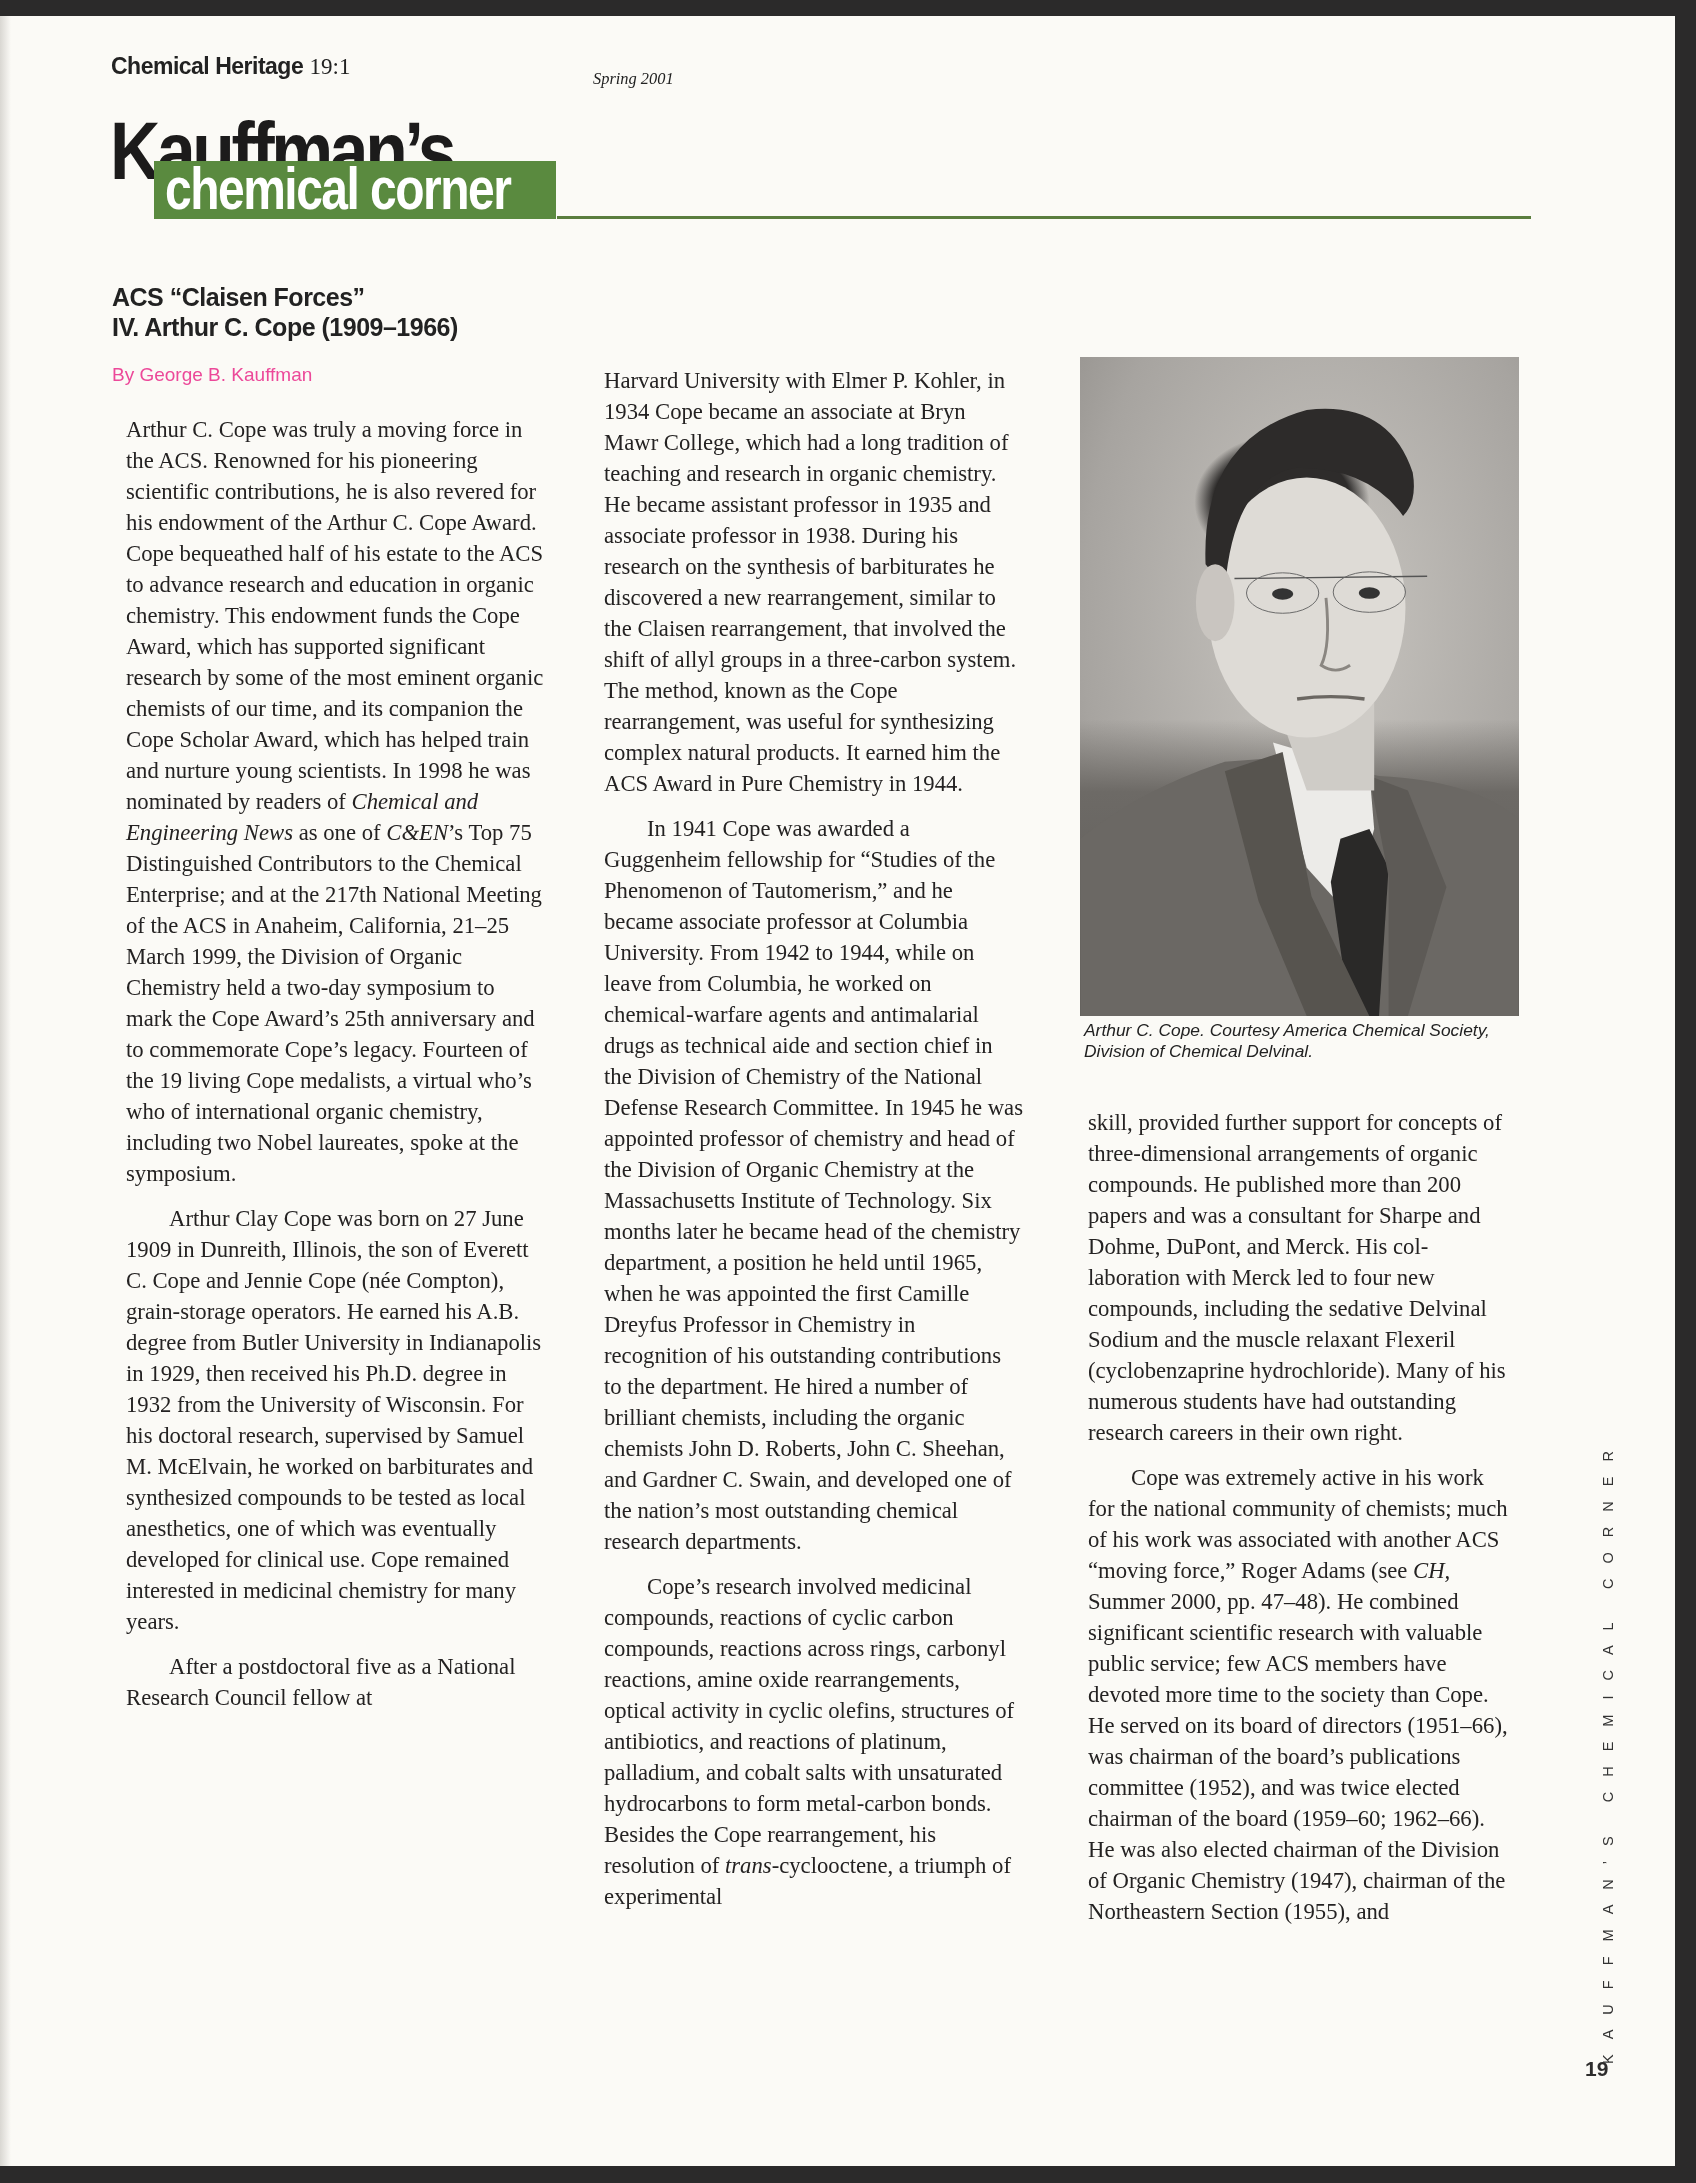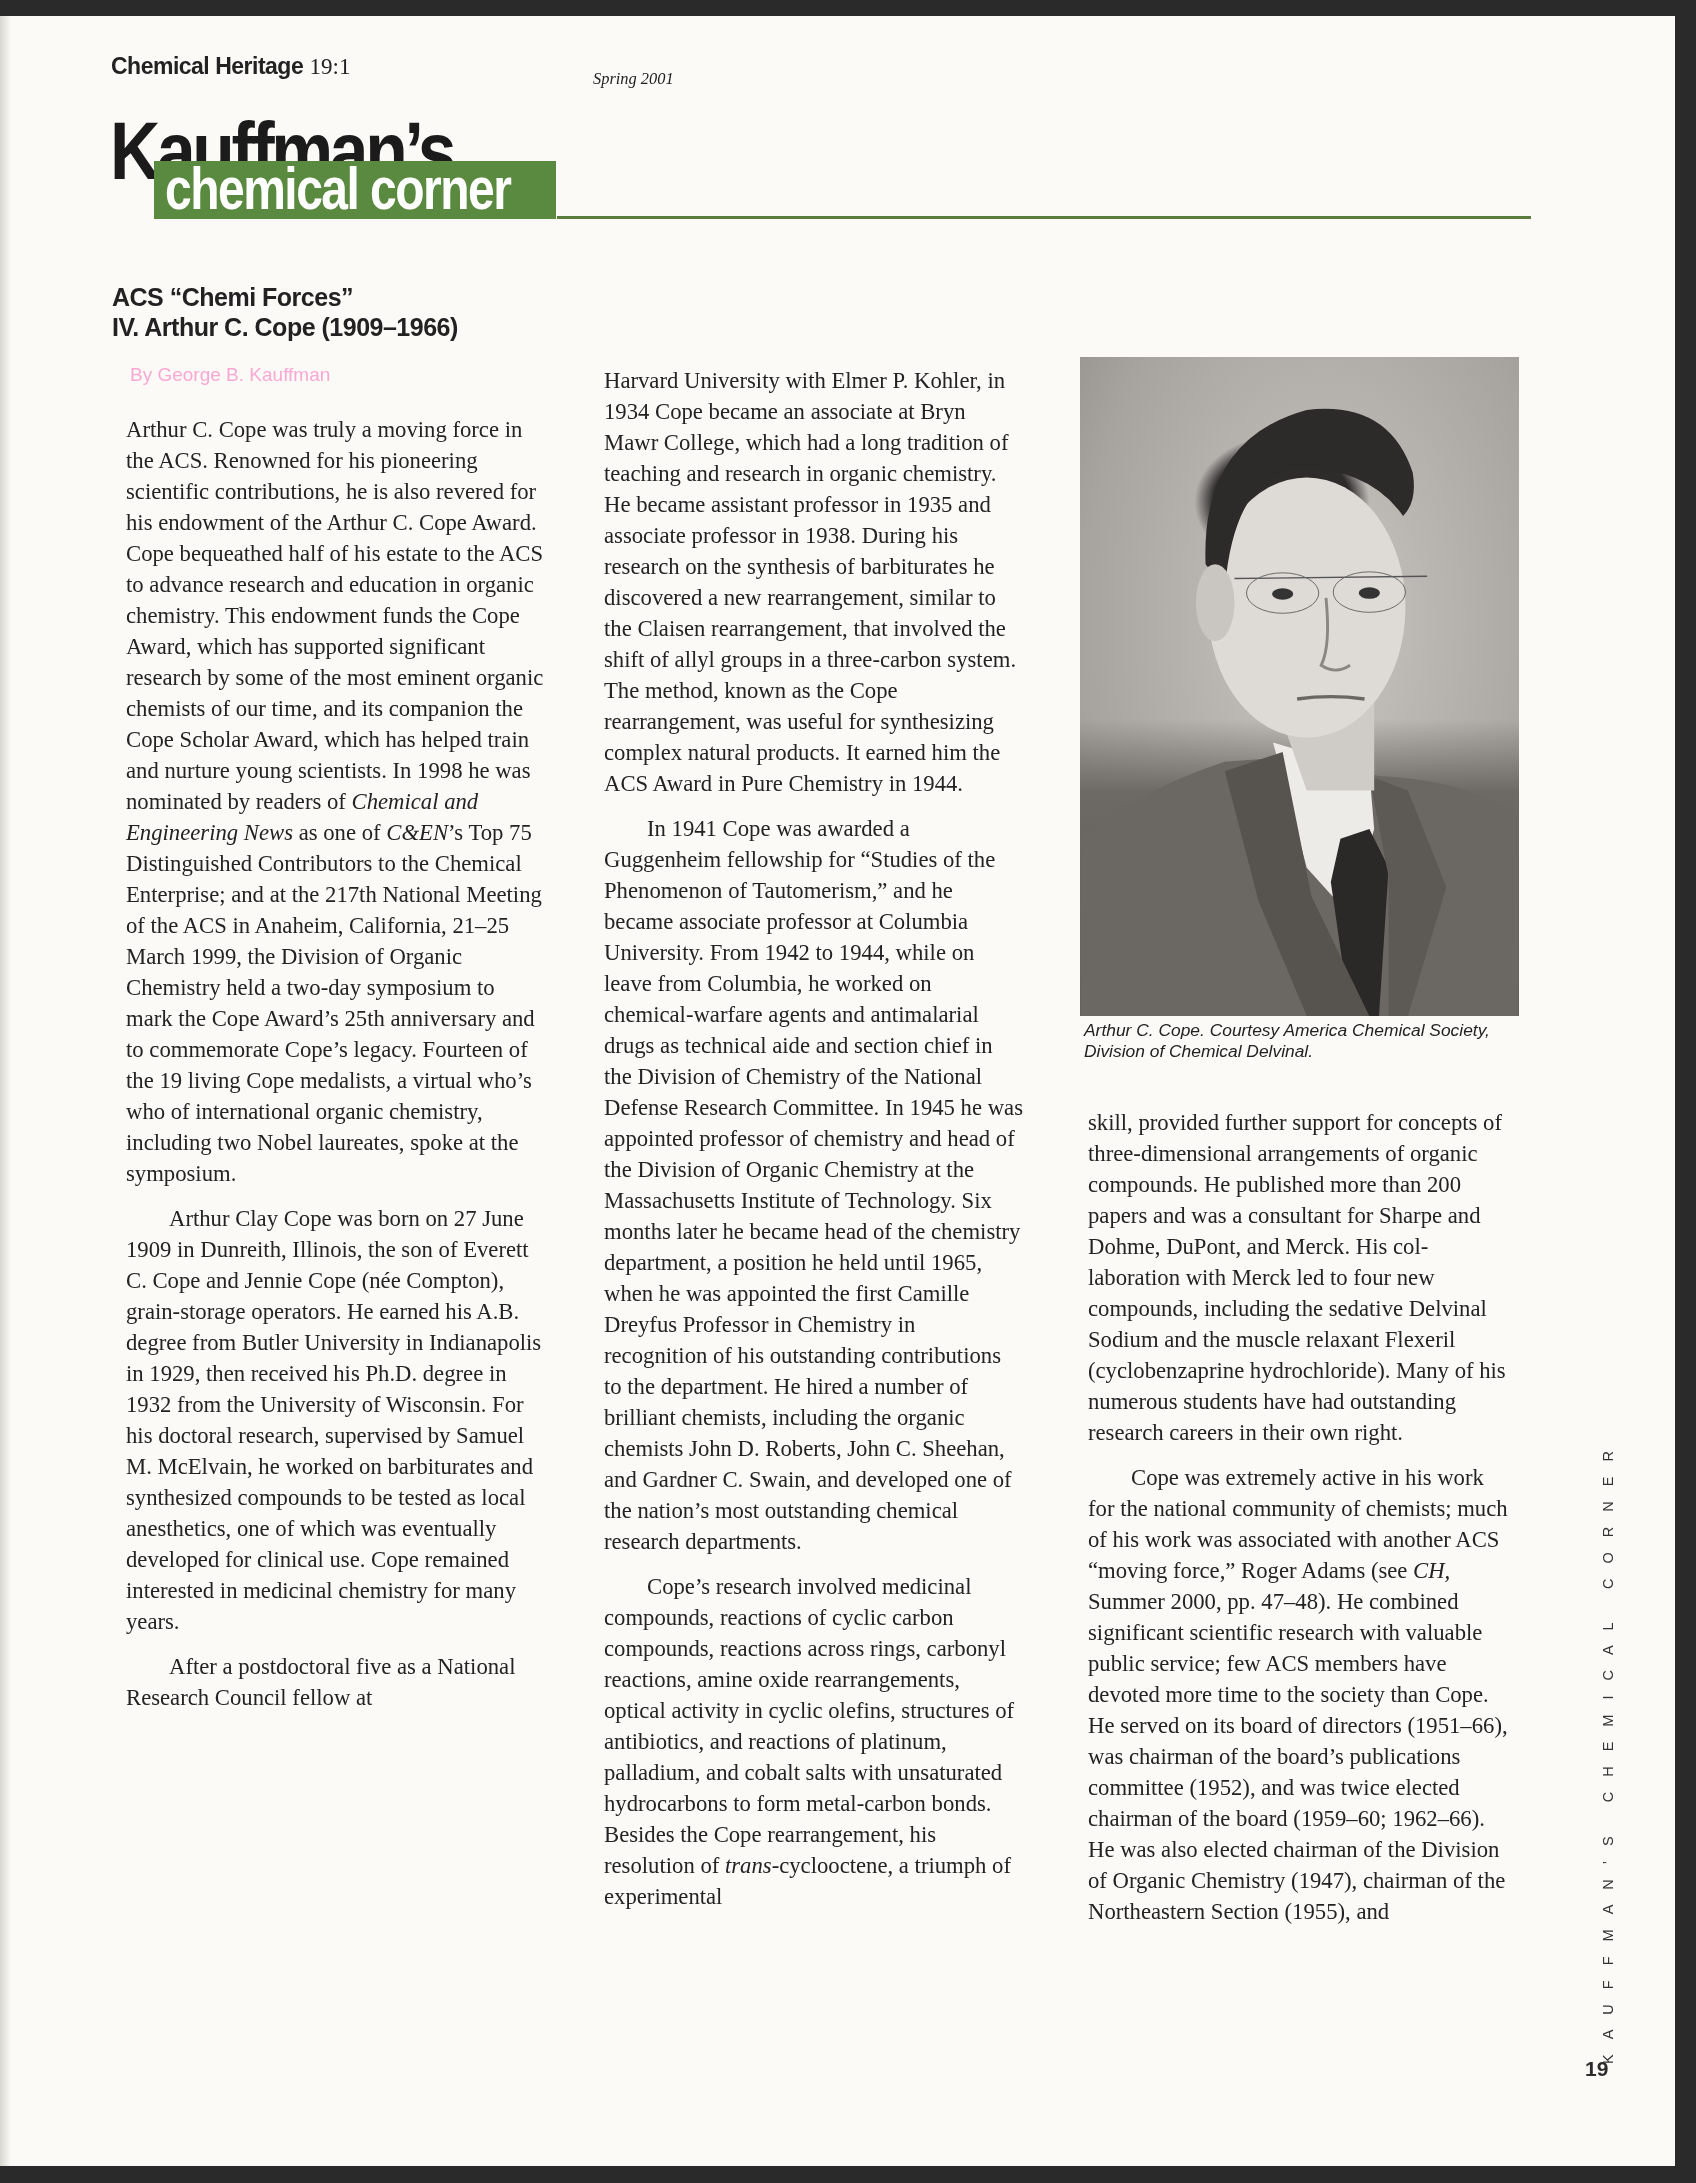--- a/index.html
+++ b/index.html
@@ -56,21 +56,21 @@
   }
   .article-head {
     position: absolute; left: 112px; top: 282px; width: 434px;
     font-family: "Liberation Sans", sans-serif; font-weight: bold;
     font-size: 25px; line-height: 30px; color: #222;
     letter-spacing: -0.5px;
   }
   .byline {
     position: absolute; left: 112px; top: 364px;
     font-family: "Liberation Sans", sans-serif;
-    font-size: 19px; color: #f9a8d4; margin-left: 18px;
+    font-size: 19px; color: #ec4899;
   }
   .col {
     position: absolute; width: 448px;
     font-family: "Liberation Serif", serif;
     font-size: 22.7px; line-height: 31px; color: #242222;
     text-align: left; hyphens: manual;
   }
   .col p { margin: 14px; }
   .col p.indent { text-indent: 43px; }
   .col-1 { left: 112px; top: 400px; }
@@ -123,21 +123,21 @@
   <span class="issue">19:1</span>
 </div>
 <div class="season">Spring 2001</div>
 
 <div class="masthead-title">Kauffman’s</div>
 <div class="masthead-band"></div>
 <div class="masthead-sub">chemical corner</div>
 <div class="masthead-rule"></div>
 
 <div class="article-head">
-  <div>ACS “Chemi Forces”</div>
+  <div>ACS “Claisen Forces”</div>
   <div>IV. Arthur C. Cope (1909–1966)</div>
 </div>
 <div class="byline">By George B. Kauffman</div>
 
 <div class="col col-1">
   <p><span>Arthur C. Cope was truly a moving force in the ACS. Renowned for his pioneering scientific contributions, he is also revered for his endowment of the Arthur C. Cope Award. Cope be­queathed half of his estate to the ACS to advance research and education in organic chemistry. This endowment funds the Cope Award, which has sup­ported significant research by some of the most eminent organic chemists of our time, and its companion the Cope Scholar Award, which has helped train and nurture young scientists. In 1998 he was nominated by readers of </span><em>Chemi­cal and Engineering News</em><span> as one of </span><em>C&amp;EN</em><span>’s Top 75 Distinguished Contrib­utors to the Chemical Enterprise; and at the 217th National Meeting of the ACS in Anaheim, California, 21–25 March 1999, the Division of Organic Chemistry held a two-day symposium to mark the Cope Award’s 25th anni­versary and to commemorate Cope’s legacy. Fourteen of the 19 living Cope medalists, a virtual who’s who of inter­national organic chemistry, including two Nobel laureates, spoke at the sym­posium.</span></p>
   <p class="indent">Arthur Clay Cope was born on 27 June 1909 in Dunreith, Illinois, the son of Everett C. Cope and Jennie Cope (née Compton), grain-storage opera­tors. He earned his A.B. degree from Butler University in Indianapolis in 1929, then received his Ph.D. degree in 1932 from the University of Wisconsin. For his doctoral research, supervised by Samuel M. McElvain, he worked on barbiturates and synthesized compounds to be tested as local anesthetics, one of which was eventually developed for clini­cal use. Cope remained interested in medicinal chemistry for many years.</p>
   <p class="indent">After a postdoctoral five as a National Research Council fellow at</p>
 </div>
 

